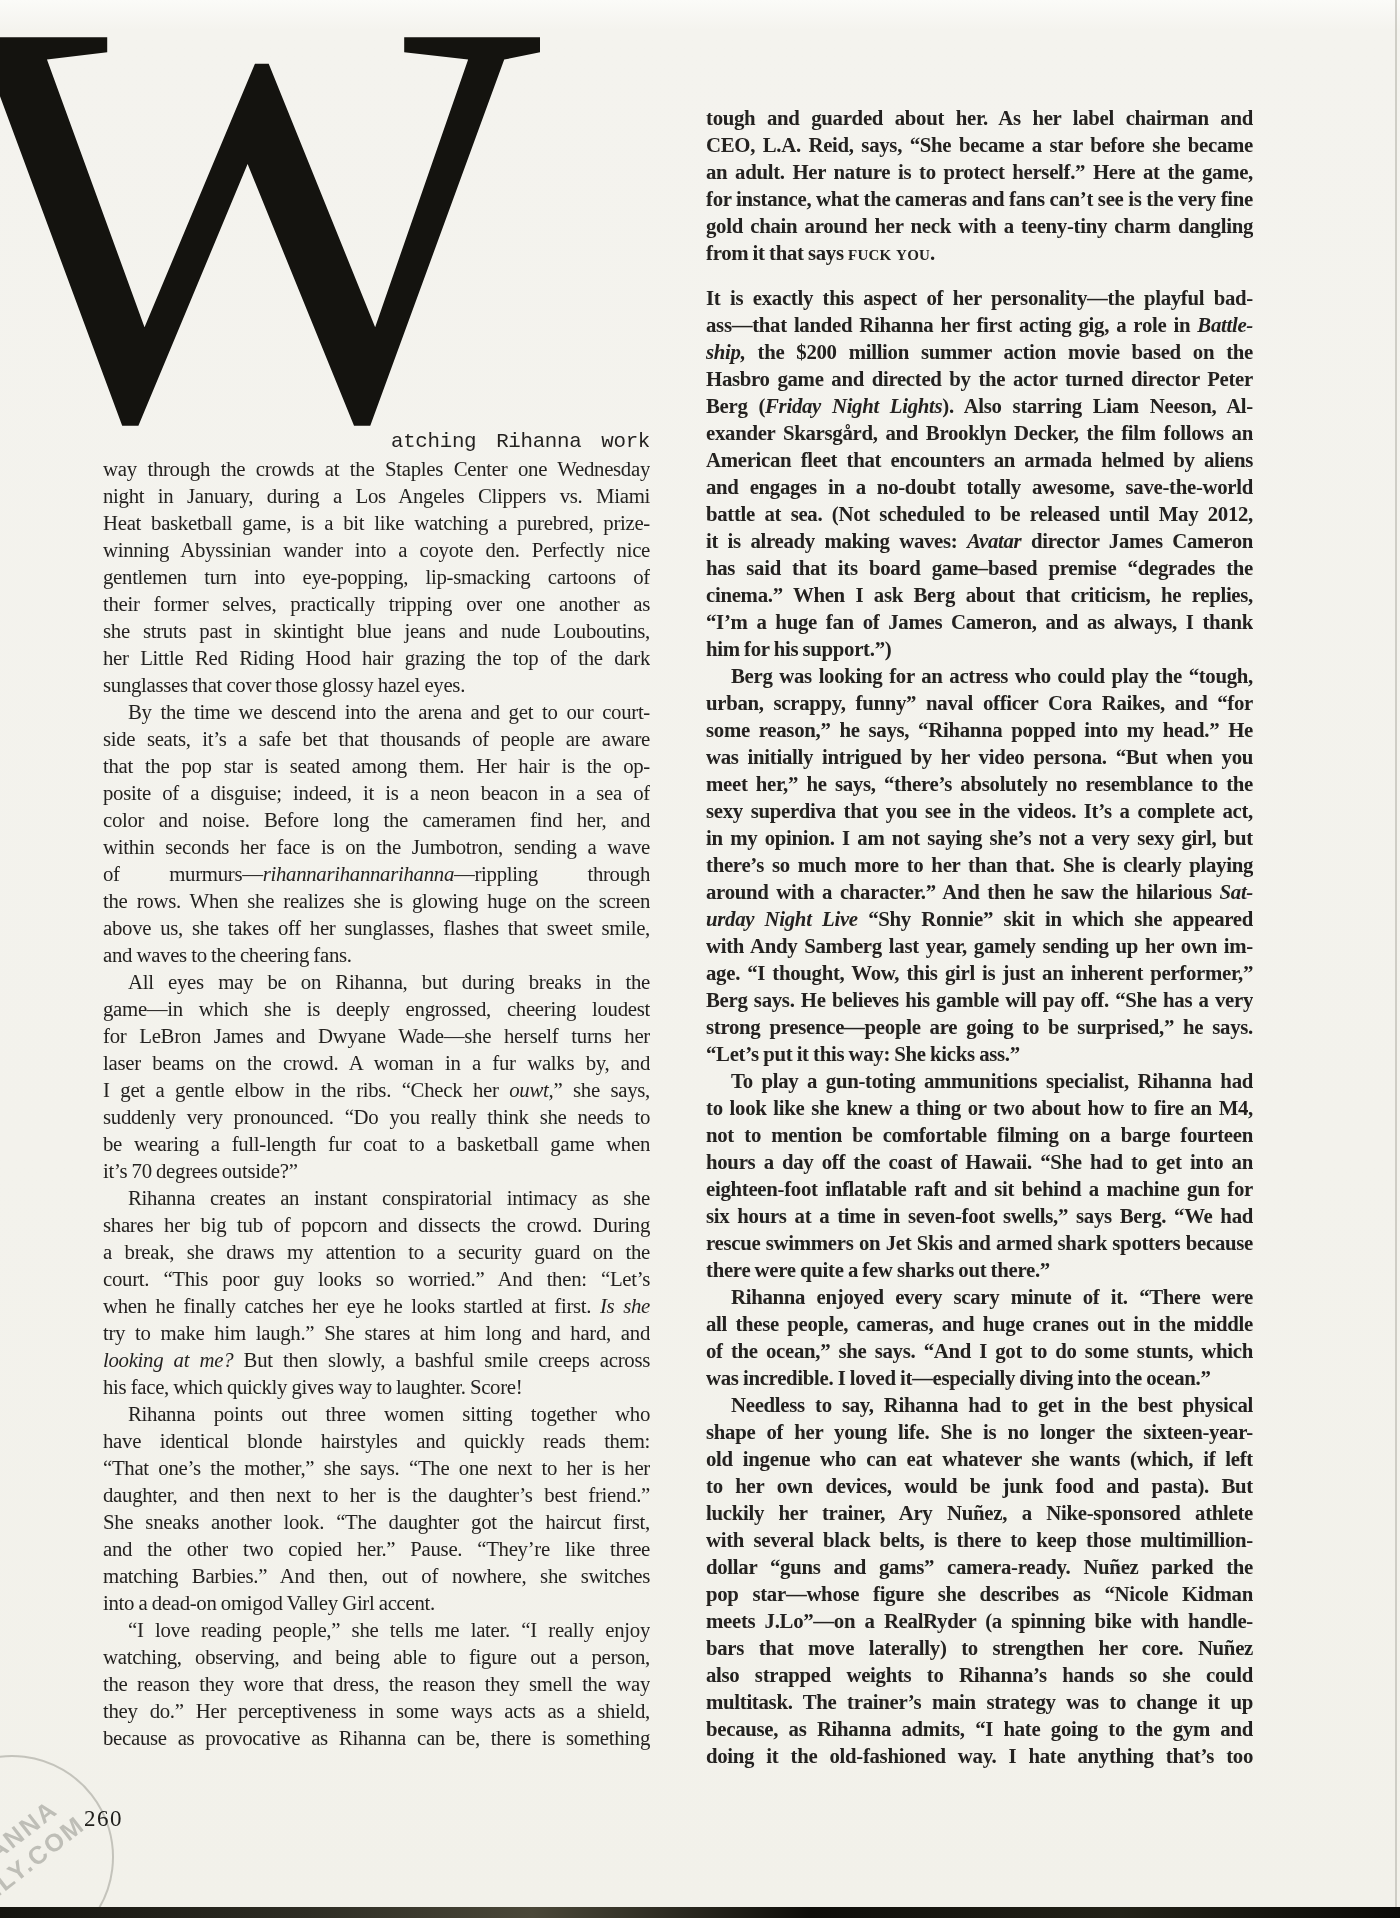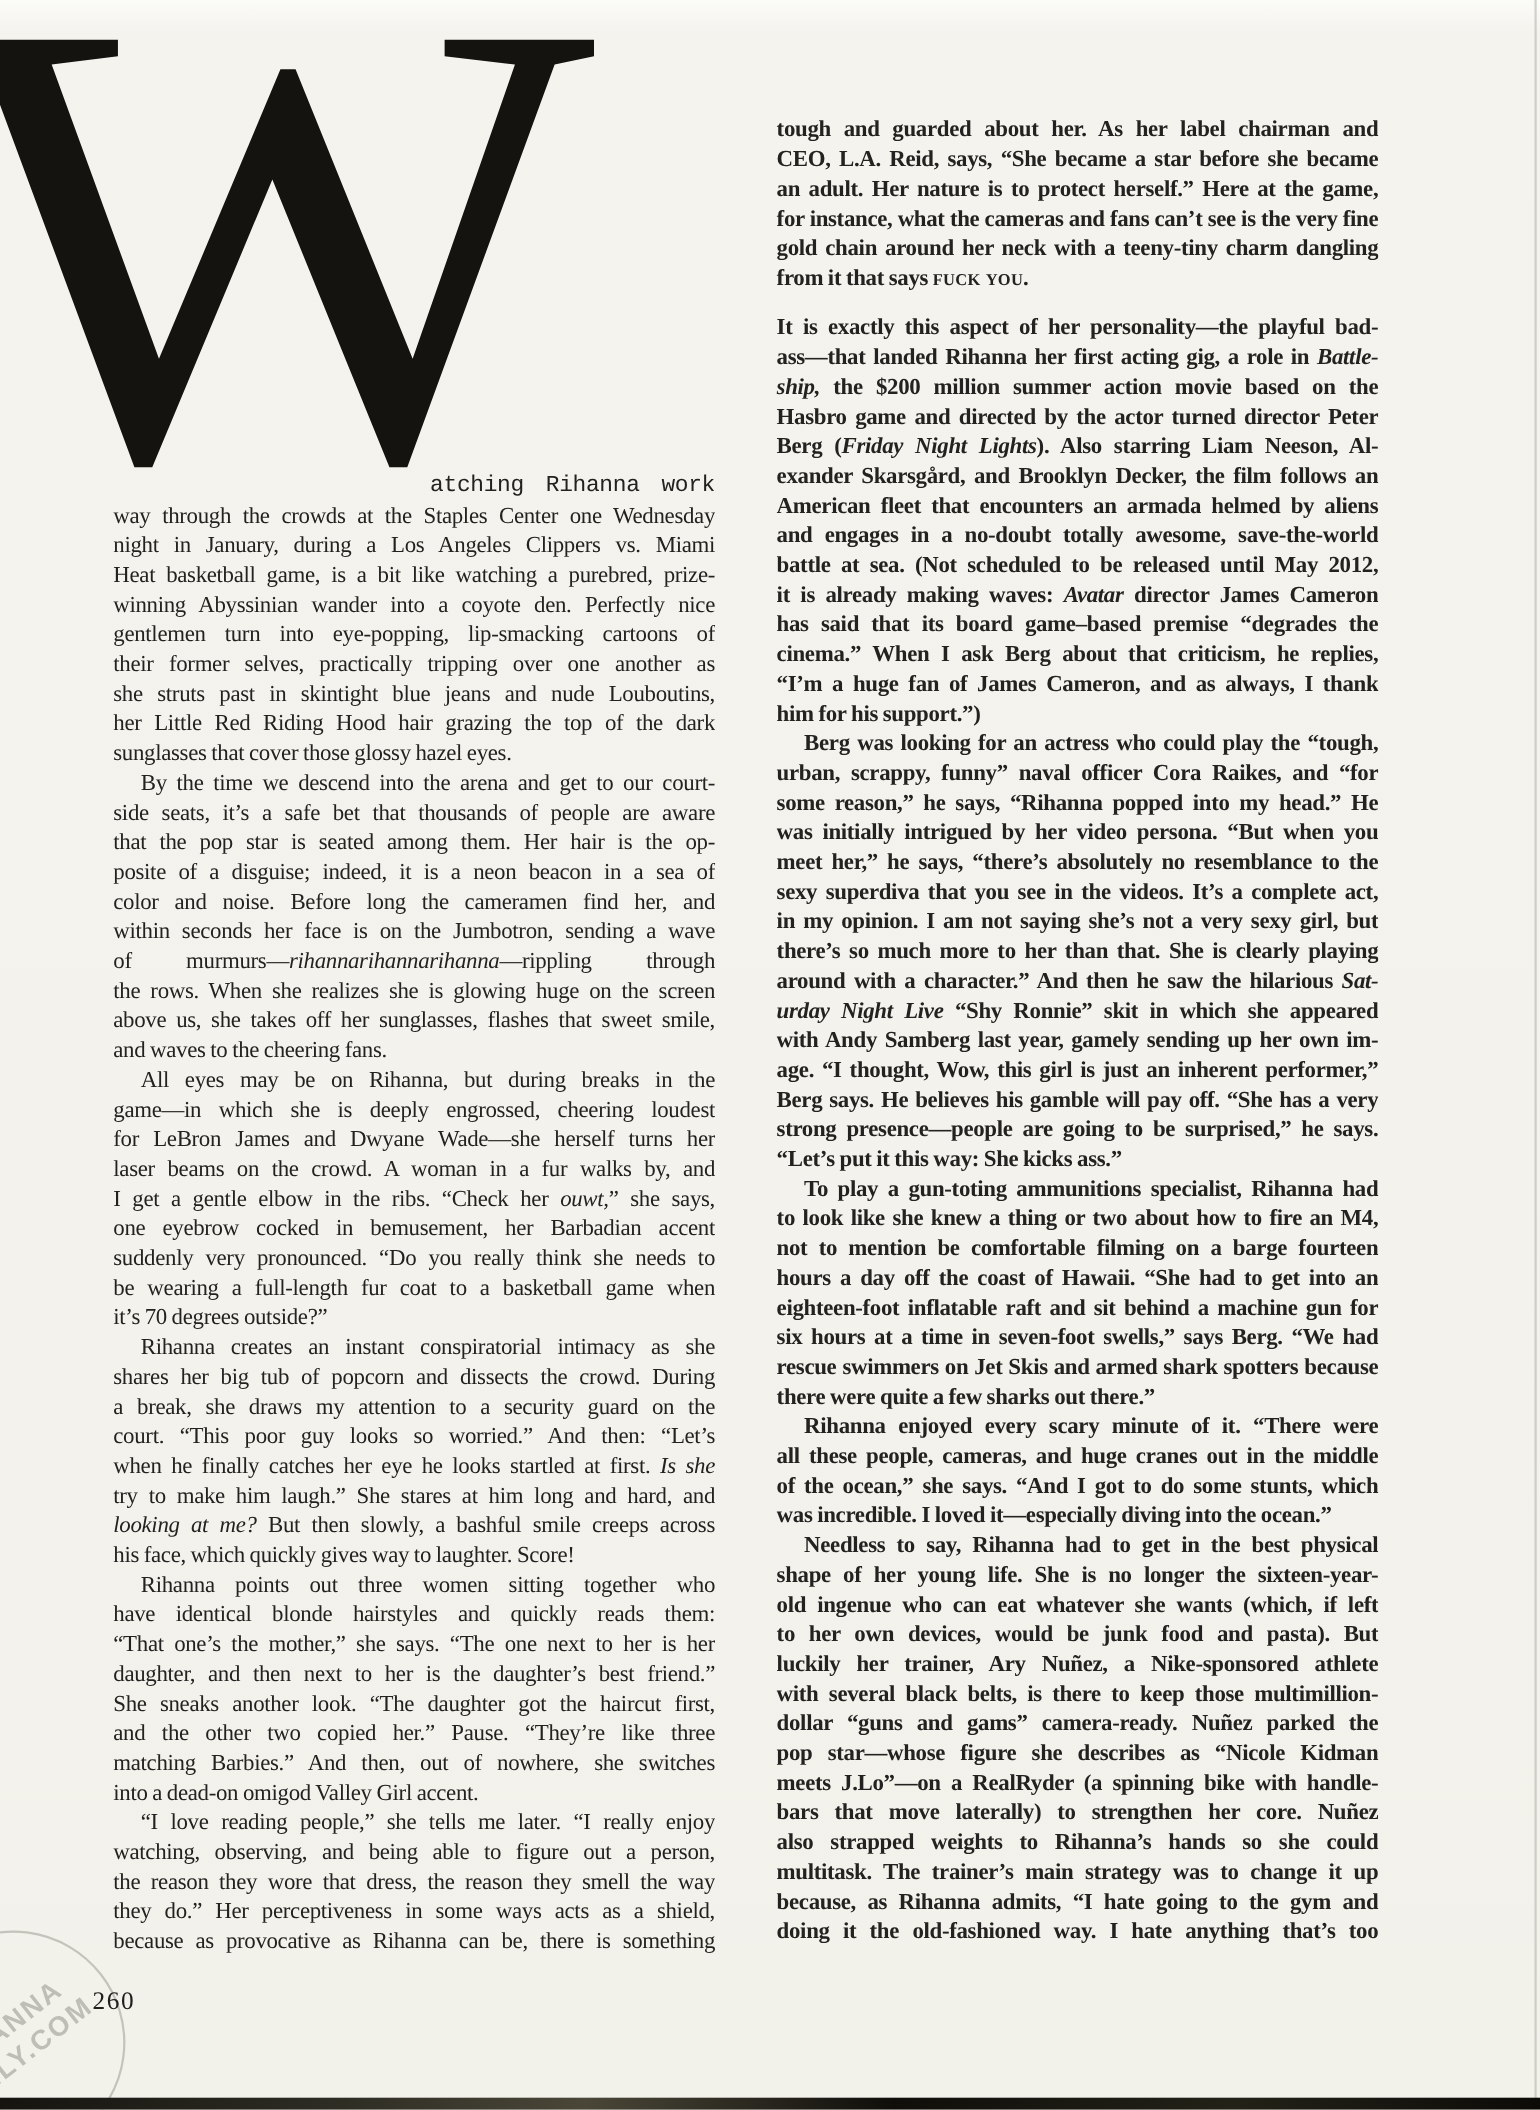--- a/index.html
+++ b/index.html
@@ -94,21 +94,20 @@
         <div class="line just">the rows. When she realizes she is glowing huge on the screen</div>
         <div class="line just">above us, she takes off her sunglasses, flashes that sweet smile,</div>
         <div class="line last">and waves to the cheering fans.</div>
       </div>
       <div class="para">
         <div class="line just indent">All eyes may be on Rihanna, but during breaks in the</div>
         <div class="line just">game—in which she is deeply engrossed, cheering loudest</div>
         <div class="line just">for LeBron James and Dwyane Wade—she herself turns her</div>
         <div class="line just">laser beams on the crowd. A woman in a fur walks by, and</div>
         <div class="line just">I get a gentle elbow in the ribs. “Check her <i>ouwt,</i>” she says,</div>
-        <div class="line just">one eyebrow cocked in bemusement, her Barbadian accent</div>
         <div class="line just">suddenly very pronounced. “Do you really think she needs to</div>
         <div class="line just">be wearing a full-length fur coat to a basketball game when</div>
         <div class="line last">it’s 70 degrees outside?”</div>
       </div>
       <div class="para">
         <div class="line just indent">Rihanna creates an instant conspiratorial intimacy as she</div>
         <div class="line just">shares her big tub of popcorn and dissects the crowd. During</div>
         <div class="line just">a break, she draws my attention to a security guard on the</div>
         <div class="line just">court. “This poor guy looks so worried.” And then: “Let’s</div>
         <div class="line just">when he finally catches her eye he looks startled at first. <i>Is she</i></div>

